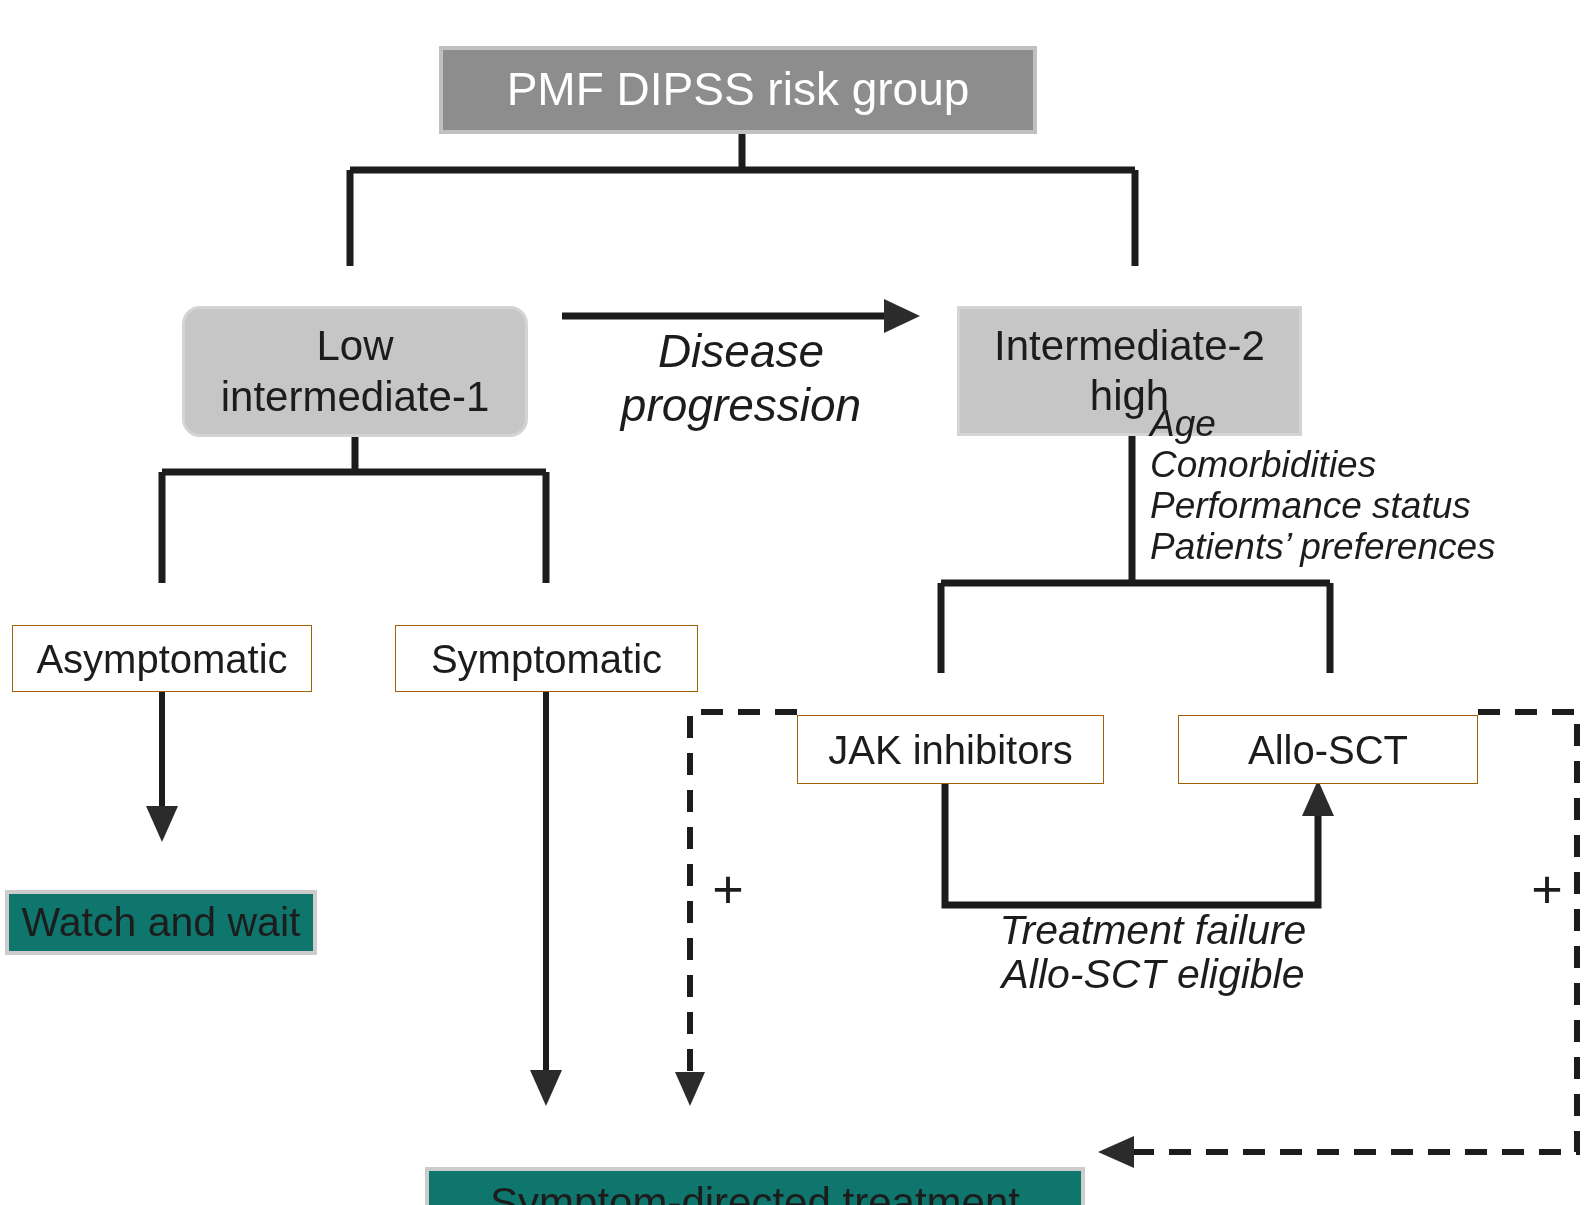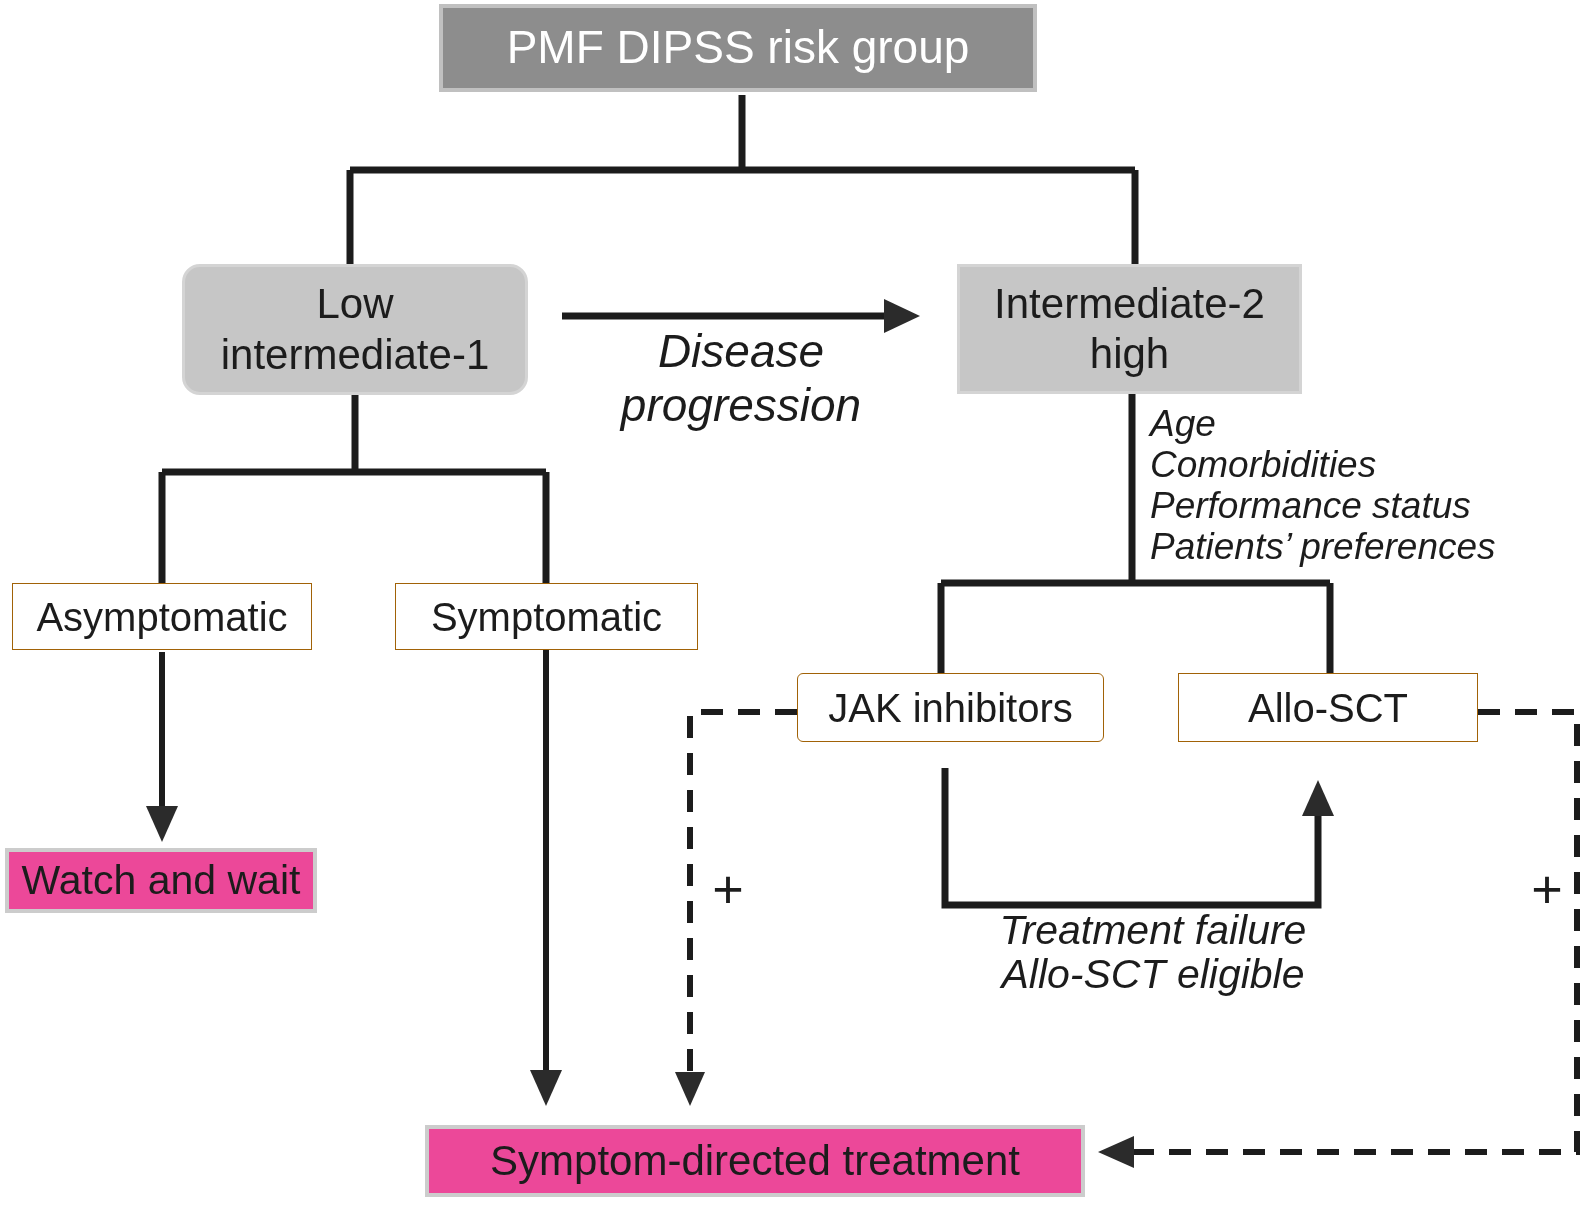--- a/index.html
+++ b/index.html
@@ -10,43 +10,44 @@
     font-family:"Liberation Sans","DejaVu Sans",sans-serif;
     color:#1c1c1c;
     overflow:hidden;
   }
   svg.edges{position:absolute;left:0;top:0;width:1585px;height:1205px;}
   .node{
     position:absolute;
     display:flex;align-items:center;justify-content:center;
     text-align:center;box-sizing:border-box;
     line-height:1.2;
+    margin-top:42px;
   }
   .box-root{
     left:439px;top:4px;width:598px;height:88px;
     background:#8d8d8d;border:4px solid #c0c0c0;
     color:#ffffff;font-size:46px;
   }
   .box-risk{
     background:#c6c6c6;border:3px solid #d4d4d4;
     color:#1c1c1c;font-size:42px;
     flex-direction:column;
   }
   .box-low{left:182px;top:264px;width:346px;height:131px;border-radius:18px;}
   .box-int2{left:957px;top:264px;width:345px;height:130px;}
   .box-option{
     background:#ffffff;border:1px solid #a16207;
     font-size:40px;
   }
   .box-asym{left:12px;top:583px;width:300px;height:67px;}
   .box-sym{left:395px;top:583px;width:303px;height:67px;}
-  .box-jak{left:797px;top:673px;width:307px;height:69px;border-radius:6px;}
+  .box-jak{left:797px;top:673px;width:307px;height:69px;}
   .box-allo{left:1178px;top:673px;width:300px;height:69px;}
   .box-outcome{
-    background:#ec4899;border:4px solid #cccccc;
+    background:#0f766e;border:4px solid #cccccc;
     font-size:41px;
   }
   .box-watch{left:5px;top:848px;width:312px;height:65px;}
   .box-bottom{left:425px;top:1125px;width:660px;height:72px;font-size:42px;}
   .edge-label{
     position:absolute;font-style:italic;color:#1c1c1c;
   }
   .lbl-disease{left:556px;top:324px;width:370px;text-align:center;font-size:46px;}
   .lbl-factors{left:1150px;top:403px;width:420px;text-align:left;font-size:37px;line-height:41px;}
   .lbl-failure{left:903px;top:908px;width:500px;text-align:center;font-size:41px;line-height:44px;}

